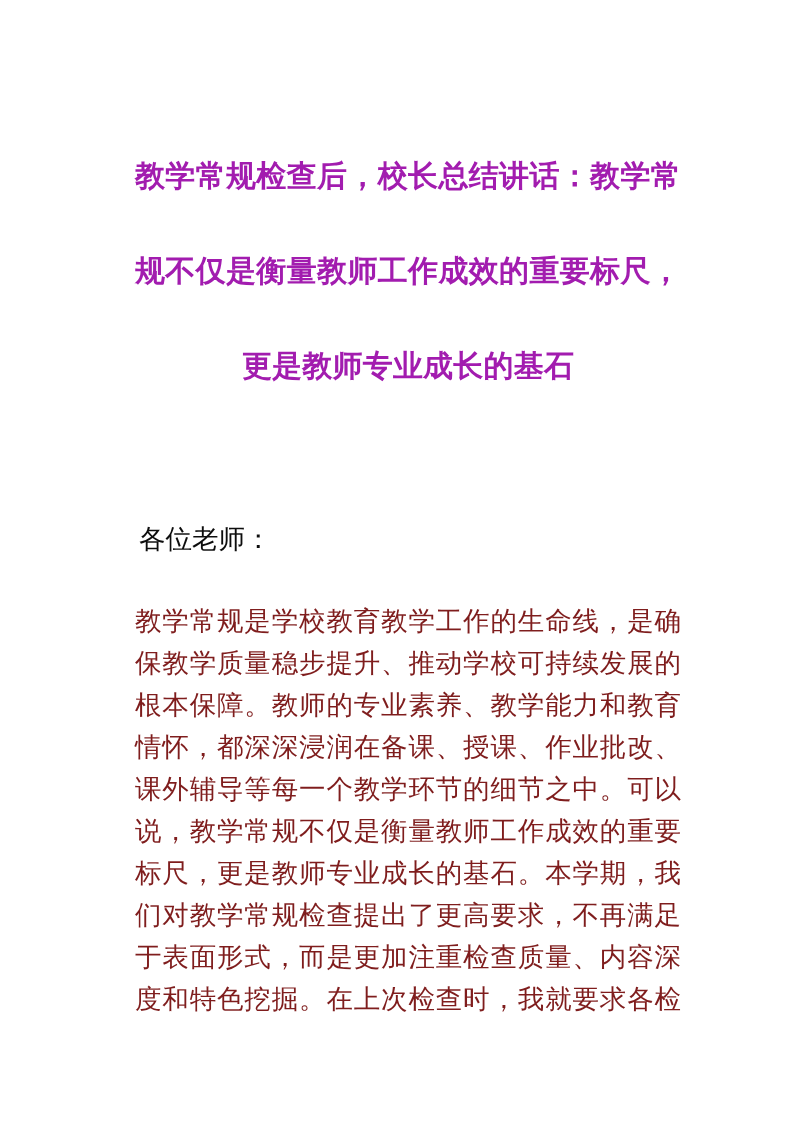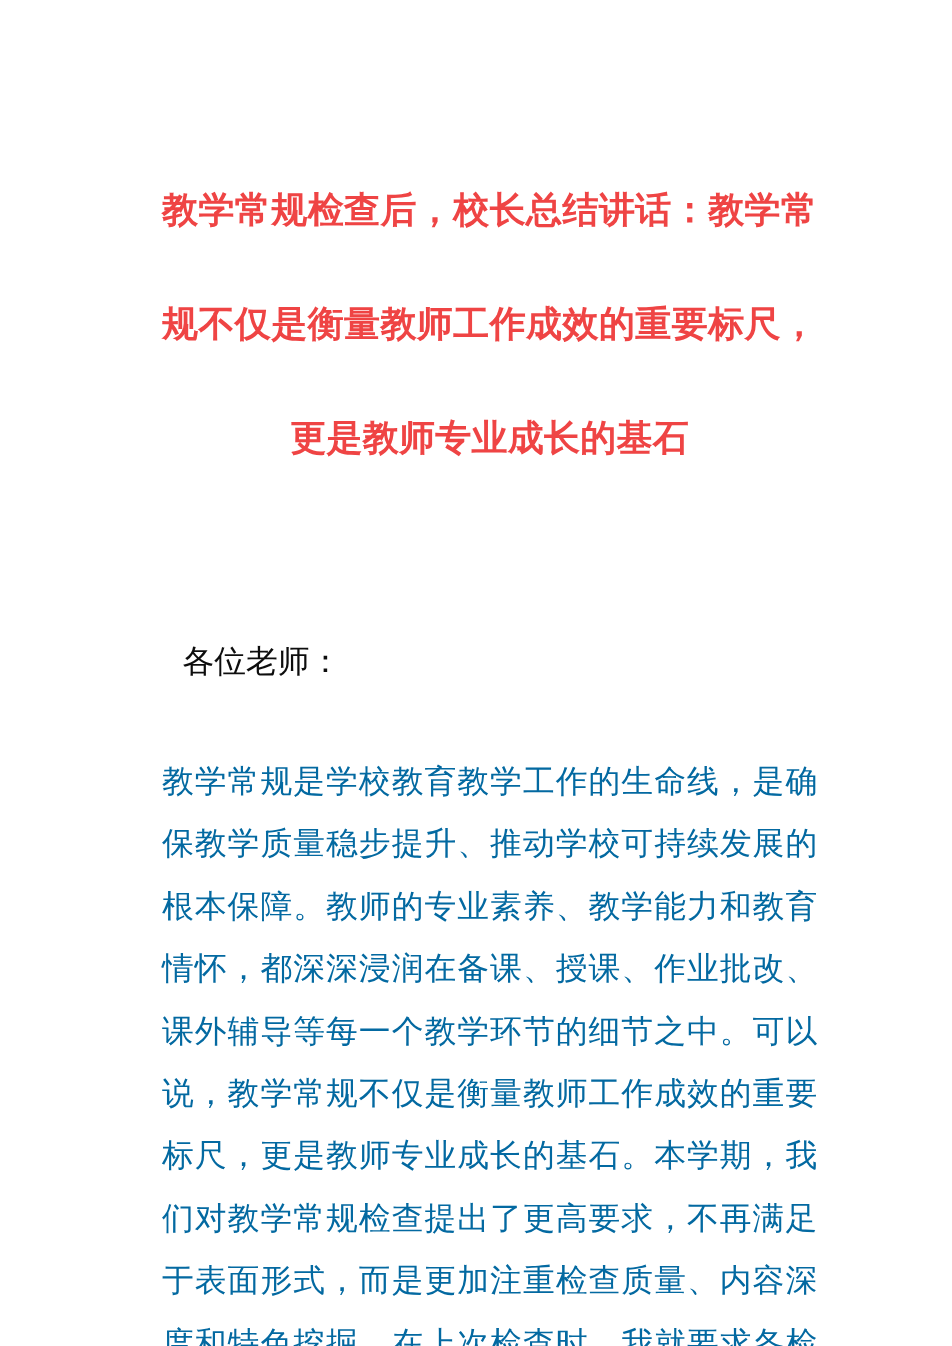--- a/index.html
+++ b/index.html
@@ -37,47 +37,47 @@
     margin: 0;
     padding: 0;
     padding-top: 128px;
     font-size: 30px;
     font-weight: 700;
     line-height: 95px;
     letter-spacing: 0.2px;
     text-align: justify;
     text-align-last: center;
     text-justify: inter-ideograph;
-    color: #ef4444;
+    color: #a21caf;
     word-break: break-all;
   }
 
   
   .salutation {
-    margin: 17px;
+    margin: 4px;
     font-size: 26.5px;
     font-weight: 400;
     line-height: 42px;
     text-align: left;
     color: #0d0d0d;
   }
 
   .sal-1 { padding-top: 101px; }
   .sal-2 { padding-top: 35px; }
 
   .body-para {
     margin: 0;
     padding-top: 36px;
     font-size: 26.5px;
     font-weight: 400;
-    line-height: 52px;
+    line-height: 42px;
     text-align: justify;
     text-align-last: justify;
     text-justify: inter-ideograph;
-    color: #0369a1;
+    color: #7f1d1d;
     word-break: break-all;
   }
 </style>
 </head>
 <body>
 
 <div class="page">
   <div class="content">
 
     <h1 class="doc-title">教学常规检查后，校长总结讲话：教学常规不仅是衡量教师工作成效的重要标尺，更是教师专业成长的基石</h1>

